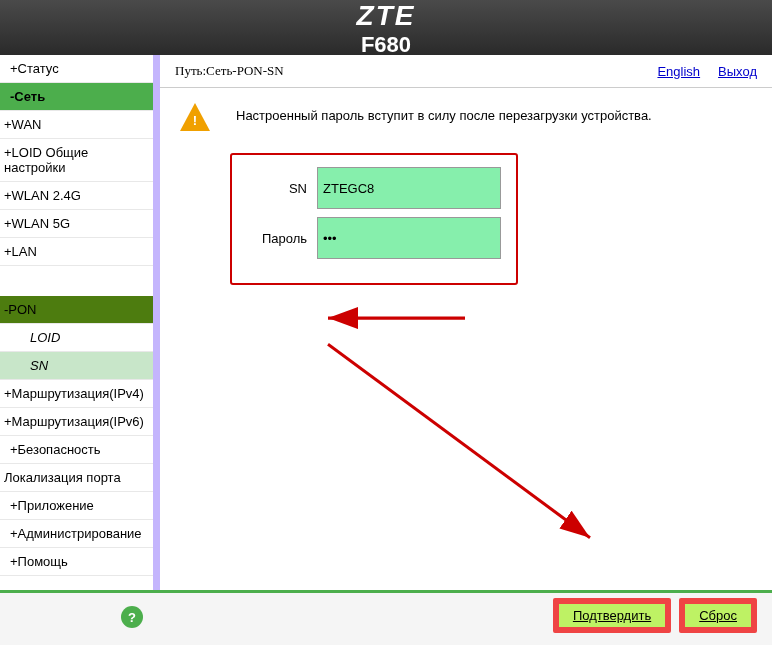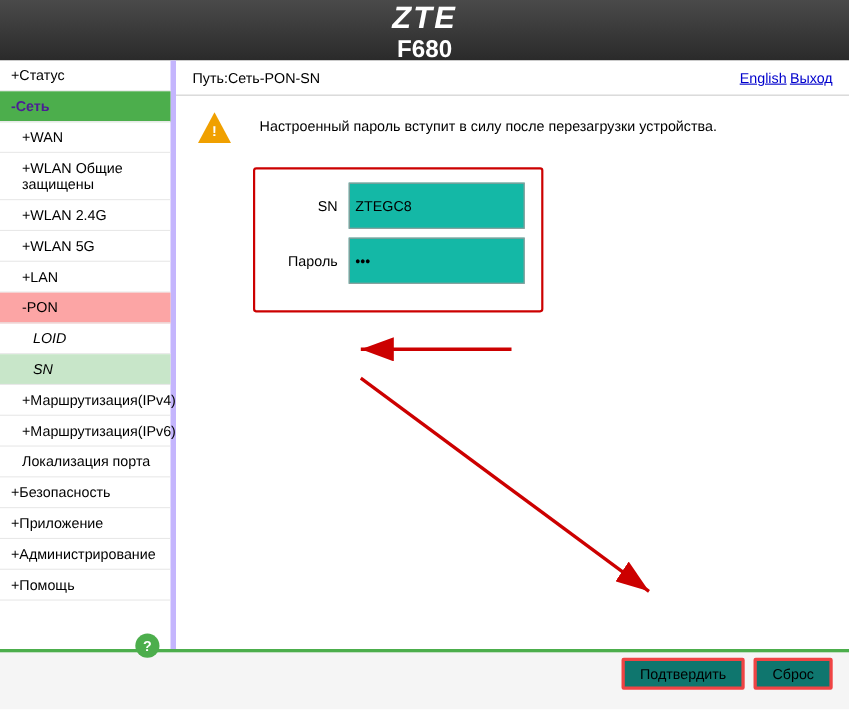--- a/index.html
+++ b/index.html
@@ -32,44 +32,45 @@
     
     #layout {
       display: flex;
       height: 535px;
     }
 
     
     #sidebar {
       width: 160px;
       background: #fff;
-      border-right: 5px solid #c4b5fd;
+      border-right: 7px solid #c4b5fd;
       flex-shrink: 0;
     }
     .sidebar-item {
       padding: 6px 10px;
       cursor: pointer;
       color: #000;
       font-size: 13px;
       border-bottom: 1px solid #e8e8e8;
     }
     .sidebar-item.green-bg {
       background: #4cae4c;
-      color: #4c1d95;
+      color: #000000;
       font-weight: bold;
     }
     .sidebar-item.light-green {
-      background: #fca5a5;
+      background: #4d7c0f;
       color: #000;
+      margin-top: 30px;
     }
     .sidebar-item.selected-sn {
       background: #c8e6c9;
       color: #000;
     }
-    .sidebar-item.indent1 { padding-left: 20px; }
+    .sidebar-item.indent1 { padding-left: 4px; }
     .sidebar-item.indent2 { padding-left: 30px; font-style: italic; }
     .sidebar-help {
       display: flex;
       justify-content: flex-end;
       padding: 10px;
       margin-top: 20px;
     }
     .help-circle {
       width: 22px;
       height: 22px;
@@ -92,22 +93,22 @@
       flex-direction: column;
     }
     #breadcrumb-bar {
       padding: 8px 15px;
       border-bottom: 1px solid #ccc;
       display: flex;
       justify-content: space-between;
       align-items: center;
       background: #fff;
     }
-    .breadcrumb-text { font-size: 13px; color: #000; }
-    .breadcrumb-links { display: flex; gap: 3px; }
+    .breadcrumb-text { font-size: 13px; color: #000; font-family: Liberation Serif, serif; }
+    .breadcrumb-links { display: flex; gap: 18px; }
     .breadcrumb-link {
       color: #0000cc;
       text-decoration: underline;
       cursor: pointer;
       font-size: 13px;
     }
 
     #content {
       flex: 1;
       padding: 15px 20px;
@@ -161,26 +162,26 @@
     }
     .form-row:last-child { margin-bottom: 12px; }
     .form-label {
       width: 60px;
       text-align: right;
       margin-right: 10px;
       font-size: 13px;
       color: #000;
     }
     .form-input {
-      width: 160px;
+      width: 184px;
       height: 22px;
       border: 1px solid #999;
       padding: 20px 5px;
       font-size: 13px;
-      background: #14b8a6;
+      background: #86efac;
     }
 
     
     #arrow-overlay {
       position: absolute;
       top: 0;
       left: 0;
       width: 100%;
       height: 100%;
       pointer-events: none;
@@ -197,25 +198,26 @@
       justify-content: space-between;
       padding: 5px 15px;
     }
     .footer-buttons {
       display: flex;
       gap: 8px;
       align-self: flex-end;
     }
     .footer-btn {
       padding: 4px 14px;
-      border: 3px solid #ef4444;
-      background: #0f766e;
+      border: 6px solid #ef4444;
+      background: #bef264;
       cursor: pointer;
       font-size: 13px;
       border-radius: 2px;
+      text-decoration: underline;
     }
     .footer-copyright {
       font-size: 12px;
       color: #333;
       align-self: center;
     }
   </style>
 </head>
 <body>
 
@@ -223,31 +225,31 @@
   <span class="logo">ZTE</span>
   <span class="model">F680</span>
 </div>
 
 <div id="layout">
 
   <div id="sidebar">
     <div class="sidebar-item">+Статус</div>
     <div class="sidebar-item green-bg">-Сеть</div>
     <div class="sidebar-item indent1">+WAN</div>
-    <div class="sidebar-item indent1">+WLAN Общие защищены</div>
+    <div class="sidebar-item indent1">+LOID Общие настройки</div>
     <div class="sidebar-item indent1">+WLAN 2.4G</div>
     <div class="sidebar-item indent1">+WLAN 5G</div>
     <div class="sidebar-item indent1">+LAN</div>
     <div class="sidebar-item indent1 light-green">-PON</div>
     <div class="sidebar-item indent2">LOID</div>
     <div class="sidebar-item indent2 selected-sn">SN</div>
     <div class="sidebar-item indent1">+Маршрутизация(IPv4)</div>
     <div class="sidebar-item indent1">+Маршрутизация(IPv6)</div>
+    <div class="sidebar-item">+Безопасность</div>
     <div class="sidebar-item indent1">Локализация порта</div>
-    <div class="sidebar-item">+Безопасность</div>
     <div class="sidebar-item">+Приложение</div>
     <div class="sidebar-item">+Администрирование</div>
     <div class="sidebar-item">+Помощь</div>
     <div class="sidebar-help">
       <div class="help-circle">?</div>
     </div>
   </div>
 
   <div id="main">
 

